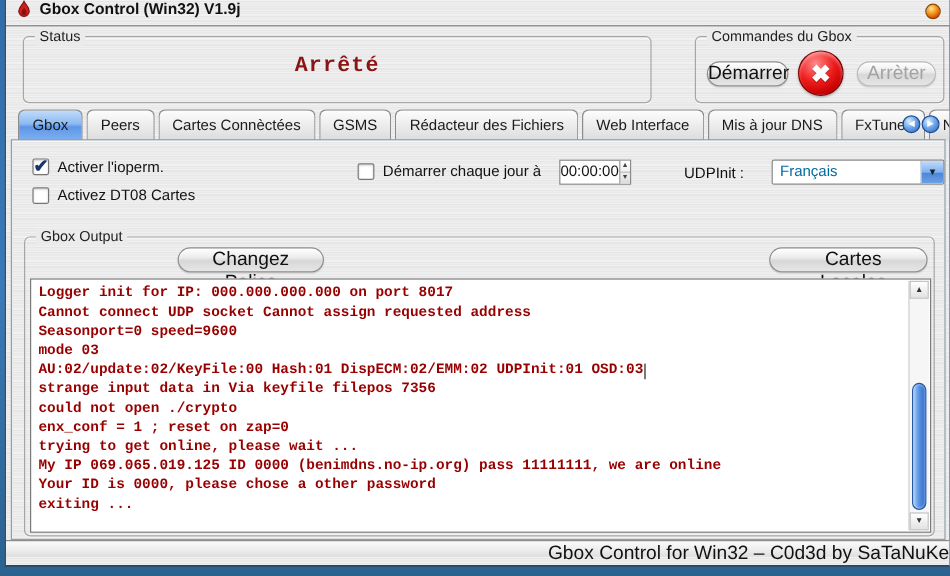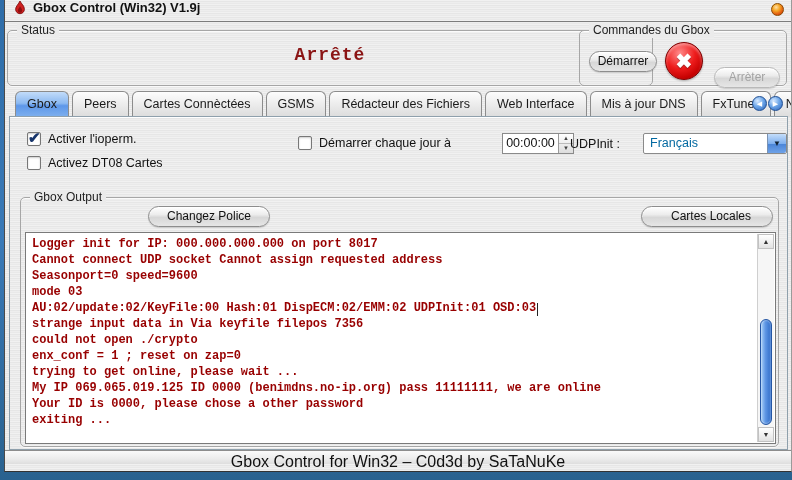--- a/index.html
+++ b/index.html
@@ -34,36 +34,36 @@
   }
   
   .groupbox {
     position:absolute; border:1px solid #a6a6a6; border-radius:5px;
     box-shadow:inset 0 1px 0 rgba(255,255,255,.8), 0 1px 0 rgba(255,255,255,.7);
   }
   .groupbox > .gb-label {
     position:absolute; top:-8px; left:9px; padding:0 4px;
     font-size:12px; color:#222; background:#ebebeb; line-height:15px;
   }
-  .status-group { left:2px; top:30px; width:646px; height:56px;padding-left:44px; }
+  .status-group { left:14px; top:30px; width:524px; height:56px;padding-left:44px; }
   .status-value {
     position:absolute; left:0; right:0; top:14px; text-align:center;
     font-family:"Liberation Mono", monospace; font-weight:bold;
     font-size:18px; color:#8b1515; letter-spacing:1px;
   }
   .commands-group { left:574px; top:30px; width:208px; height:56px; }
   
   .aqua-btn {
     display:inline-block; height:21px; line-height:19px; padding:0 12px;
     border:1px solid #8d8d8d; border-radius:11px;
     background:linear-gradient(180deg,#ffffff 0%,#ececec 40%,#d7d7d7 55%,#e6e6e6 100%);
     box-shadow:inset 0 1px 1px #fff, 0 1px 1px rgba(0,0,0,.15);
-    font-size:12px; color:#111; text-align:center; cursor:pointer;
-  }
-  .aqua-btn.disabled { color:#a3a3a3; border-color:#b9b9b9; cursor:default;margin-top:16px; }
+    font-size:16px; color:#111; text-align:center; cursor:pointer;
+  }
+  .aqua-btn.disabled { color:#a3a3a3; border-color:#b9b9b9; cursor:default; }
   .btn-start { position:absolute; left:9px; top:20px; width:68px; padding:0; }
   .btn-stop  { position:absolute; right:6px; top:20px; width:66px; padding:0; }
   .stop-badge {
     position:absolute; left:85px; top:11px; width:38px; height:38px; border-radius:50%;
     background:radial-gradient(circle at 38% 28%, #ff8a8a 0%, #ee1c1c 45%, #c40000 75%, #9a0000 100%);
     border:1px solid #7e0000; box-shadow:inset 0 2px 3px rgba(255,255,255,.45), 0 1px 2px rgba(0,0,0,.3);
     display:flex; align-items:center; justify-content:center;
     color:#fff; font-size:20px; font-weight:bold; text-shadow:0 1px 1px rgba(0,0,0,.35);
   }
   
@@ -102,22 +102,22 @@
     box-shadow:inset 0 1px 2px rgba(0,0,0,.2); position:relative; flex:0 0 auto;
   }
   .checkbox .mark {
     position:absolute; left:0px; top:-4px; font-size:15px; font-weight:bold; color:#17356b;
   }
   .cb-ioperm { left:17px; top:15px; }
   .cb-dt08   { left:17px; top:39px; }
   .cb-daily  { left:288px; top:19px; }
   
   .time-field {
-    position:absolute; left:456px; top:16px; width:72px; height:21px;
-    border:1px solid #8a8a8a; background:#fff; display:flex;margin-left:36px;
+    position:absolute; left:456px; top:16px; width:60px; height:21px;
+    border:1px solid #8a8a8a; background:#fff; display:flex;
   }
   .time-text { flex:1; text-align:center; font-size:12.5px; line-height:19px; color:#111; }
   .spin-col { width:15px; border-left:1px solid #9a9a9a; display:flex; flex-direction:column; background:linear-gradient(180deg,#fff,#ddd); cursor:pointer; }
   .spin-col div { flex:1; font-size:6px; line-height:9px; text-align:center; color:#444; }
   .spin-col div:first-child { border-bottom:1px solid #bbb; }
   
   .lang-label { position:absolute; left:560px; top:20px; font-size:12.5px; color:#111; }
   .combo {
     position:absolute; left:633px; top:16px; width:144px; height:21px;
     border:1px solid #8a8a8a; background:#fff; display:flex; border-radius:2px; cursor:pointer;
@@ -158,21 +158,21 @@
     position:absolute; left:2px; width:12px; top:70px; height:106px; border-radius:7px;
     background:linear-gradient(90deg,#a9d1f8 0%,#5e96e4 45%,#2d6bc8 100%);
     box-shadow:inset 0 0 2px rgba(255,255,255,.8);
     border:1px solid #2456a4; cursor:grab;
   }
   
   .statusbar {
     position:absolute; left:0; top:450px; width:100%; height:14px;
     border-top:1px solid #8d8d8d;
     background:linear-gradient(180deg,#fafafa 0%,#ececec 60%,#dedede 100%);
-    text-align:center; font-size:16px; color:#111; line-height:21px;
+    text-align:right; font-size:16px; color:#111; line-height:21px;
   }
 </style>
 </head>
 <body>
 
 <div class="window pinstripe">
 
   <div class="titlebar pinstripe">
     <svg class="app-icon" viewBox="0 0 16 18">
       <path d="M8 1 C9.5 4.5 13 6 13 10.5 A5 5 0 0 1 3 10.5 C3 7 6.5 4.5 8 1 Z" fill="#cf2020" stroke="#7e0e0e" stroke-width="1"></path>

